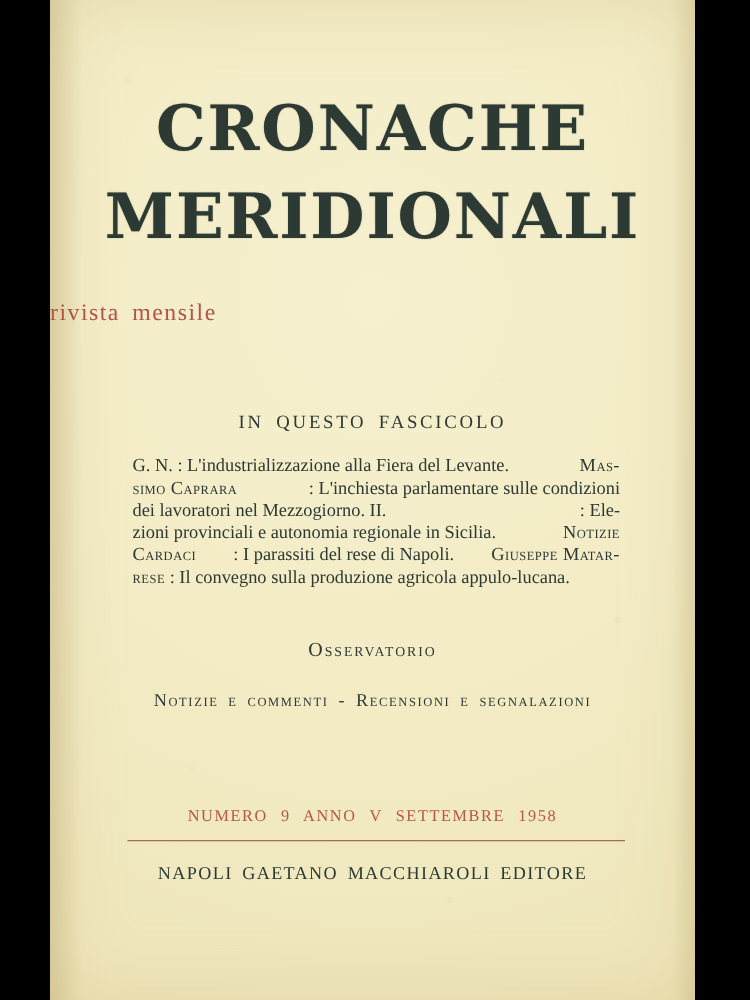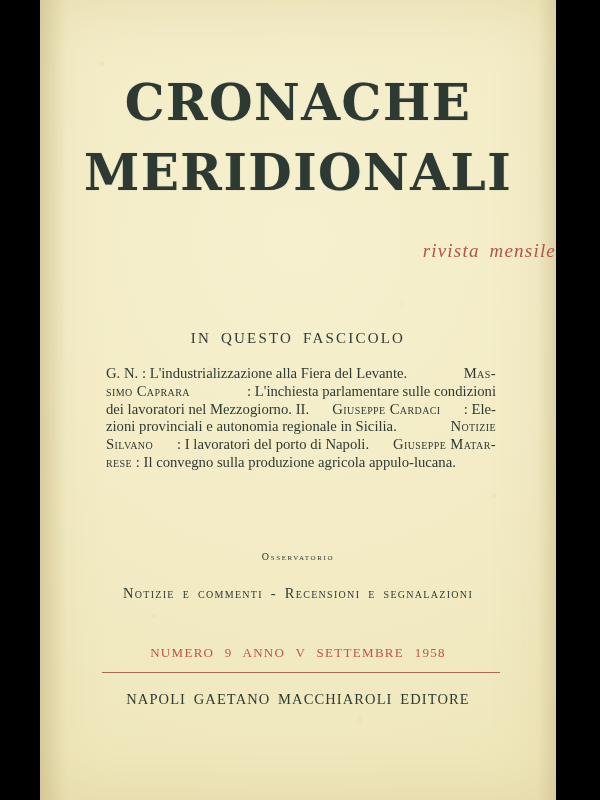--- a/index.html
+++ b/index.html
@@ -91,24 +91,23 @@
     line-height: 1.0;
     text-shadow: 0 0 1px rgba(44,58,51,.45);
   }
   .masthead-line.l1 { font-size: 50px; }
   .masthead-line.l2 { font-size: 50px; margin-top: 20px; }
 
   .subtitle {
     position: absolute;
     left: 0; right: 0;
     top: 240px;
-    text-align: right;
+    text-align: left;
     color: #b2544a;
     font-family: "Liberation Serif", "DejaVu Serif", serif;
-    font-style: italic;
     font-size: 19px;
     letter-spacing: 1.2px;
     word-spacing: 4px;
   }
 
   
   .section-heading {
     position: absolute;
     left: 0; right: 0;
     top: 330px;
@@ -150,23 +149,22 @@
   .observatory {
     position: absolute;
     left: 0; right: 0;
     top: 512px;
     text-align: center;
     color: #2d3a34;
   }
   .observatory .obs-title {
     display: block;
     font-variant: small-caps;
-    font-size: 10px;
+    font-size: 16px;
     letter-spacing: 1.6px;
-    margin-top: 39px;
   }
   .observatory .obs-sub {
     display: block;
     margin-top: 23px;
     font-variant: small-caps;
     font-size: 14.5px;
     letter-spacing: 1.3px;
     word-spacing: 3px;
   }
 
@@ -232,32 +230,31 @@
           <span class="sc">Mas-</span>
         </span>
 
         <span class="ln just">
           <span class="sc">simo Caprara</span>
           <span>: L'inchiesta parlamentare sulle condizioni</span>
         </span>
 
         <span class="ln just">
           <span>dei lavoratori nel Mezzogiorno. II.</span>
-          <span class="sc">Giuseppe Cardaci</span>
           <span>: Ele-</span>
         </span>
 
         <span class="ln just">
           <span>zioni provinciali e autonomia regionale in Sicilia.</span>
           <span class="sc">Notizie</span>
         </span>
 
         <span class="ln just">
-          <span class="sc">Silvano</span>
-          <span>: I lavoratori del porto di Napoli.</span>
+          <span class="sc">Cardaci</span>
+          <span>: I parassiti del rese di Napoli.</span>
           <span class="sc">Giuseppe Matar-</span>
         </span>
 
         <span class="ln">
           <span class="sc">rese</span>
           <span>: Il convegno sulla produzione agricola appulo-lucana.</span>
         </span>
 
       </div>
 

